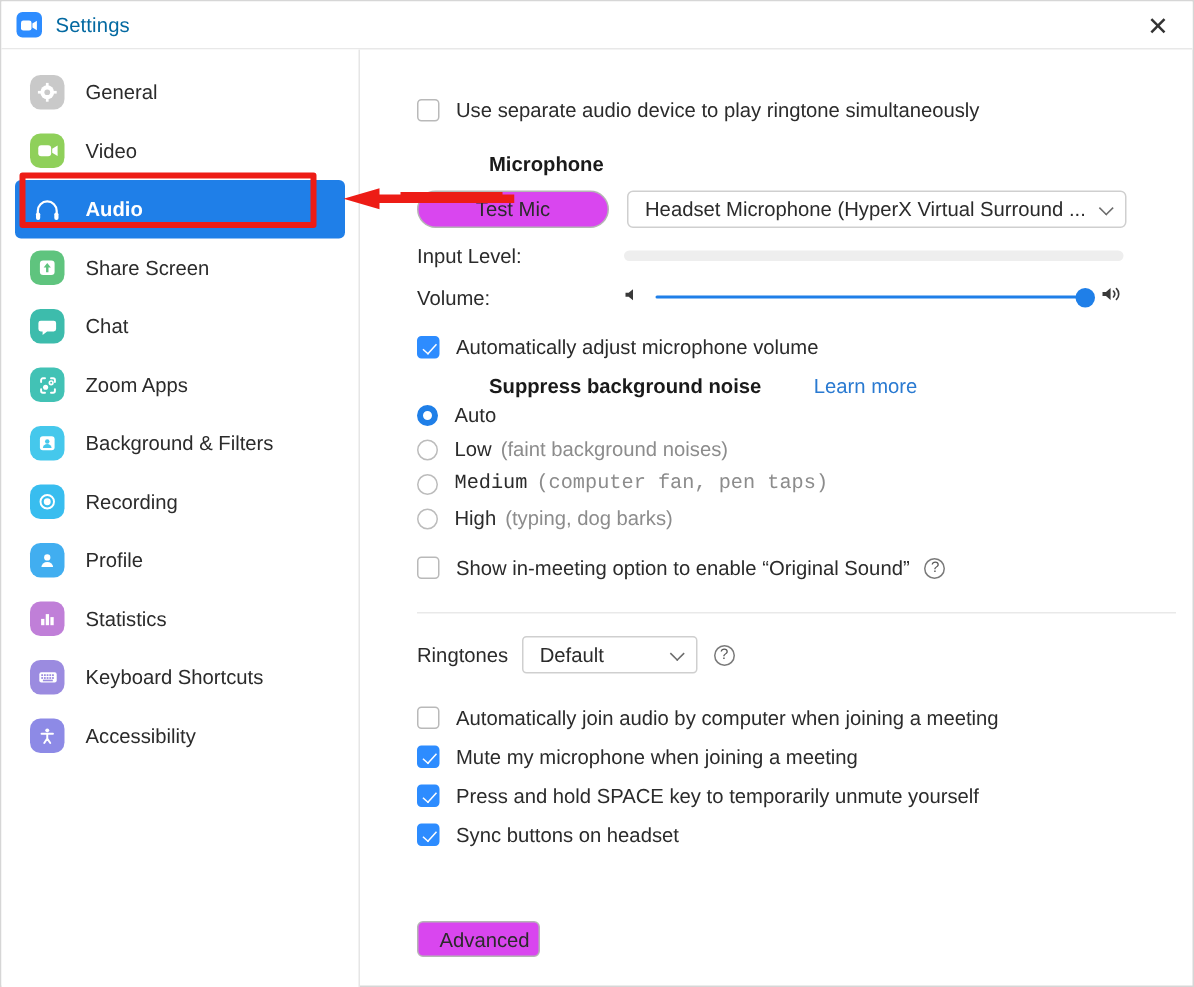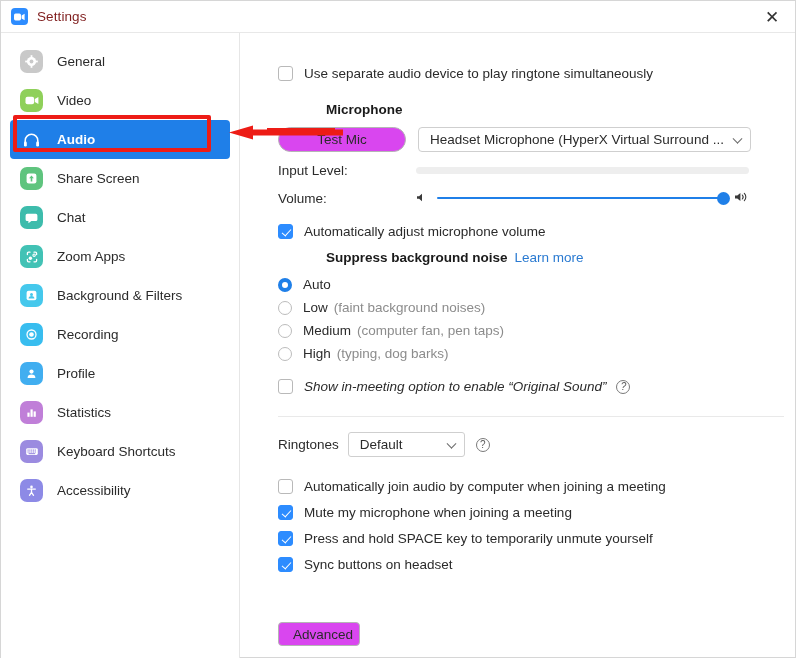--- a/index.html
+++ b/index.html
@@ -30,21 +30,21 @@
     width: 17px; height: 17px;
     border-radius: 4px;
     background: #2D8CFF;
     display: flex; align-items: center; justify-content: center;
     flex: 0 0 auto;
   }
   .app-logo svg { display: block; }
   .title-text {
     margin-left: 9px;
     font-size: 13.5px;
-    color: #7f1d1d;
+    color: #0369a1;
     letter-spacing: .1px;
   }
   .close-btn {
     position: absolute;
     right: 0; top: 0;
     width: 46px; height: 32px;
     display: flex; align-items: center; justify-content: center;
     font-size: 17px; color: #333; cursor: pointer;
     font-family: "Liberation Sans", sans-serif;
   }
@@ -503,47 +503,47 @@
           </div>
         </div>
 
         
         <div class="row" style="margin-bottom:11px;">
           <span class="cb checked"></span>
           <span class="cb-label">Automatically adjust microphone volume</span>
         </div>
 
         
-        <div class="row" style="margin-bottom:12px;">
+        <div class="row" style="margin-bottom:4px;gap:28px;">
           <span class="section-head">Suppress background noise</span>
           <span class="link">Learn more</span>
         </div>
 
         <div class="row" style="margin-bottom:8px;">
           <span class="radio sel"></span>
           <span class="radio-label">Auto</span>
         </div>
         <div class="row" style="margin-bottom:8px;">
           <span class="radio"></span>
           <span class="radio-label">Low</span>
           <span class="radio-hint">(faint background noises)</span>
         </div>
-        <div class="row" style="margin-bottom:8px;">
+        <div class="row" style="margin-bottom:8px;font-family:Liberation Mono, monospace;">
           <span class="radio"></span>
           <span class="radio-label">Medium</span>
           <span class="radio-hint">(computer fan, pen taps)</span>
         </div>
         <div class="row" style="margin-bottom:18px;">
           <span class="radio"></span>
           <span class="radio-label">High</span>
           <span class="radio-hint">(typing, dog barks)</span>
         </div>
 
         
-        <div class="row" style="margin-bottom:22px;font-style:italic;">
+        <div class="row" style="margin-bottom:22px;">
           <span class="cb"></span>
           <span class="cb-label">Show in-meeting option to enable “Original Sound”</span>
           <span class="help" style="margin-left:10px;">?</span>
         </div>
 
         
         <div class="divider" style="margin-bottom:15px;"></div>
 
         
         <div class="row" style="margin-bottom:22px;">

